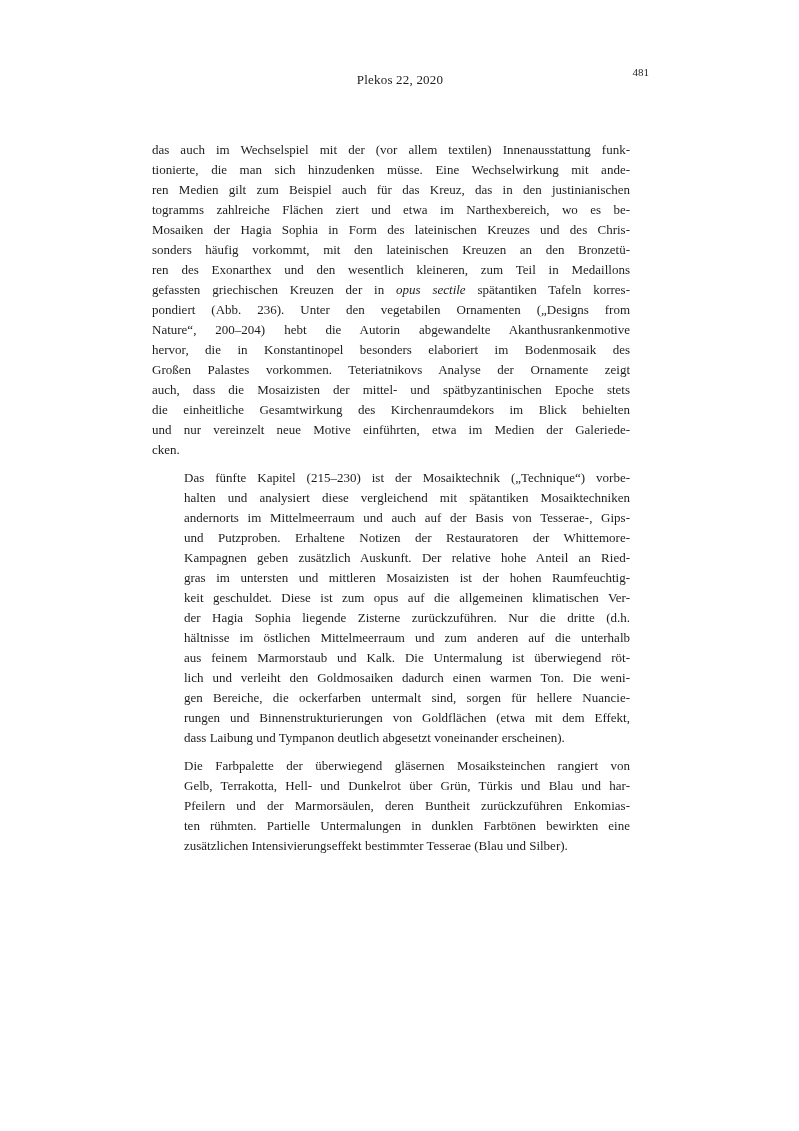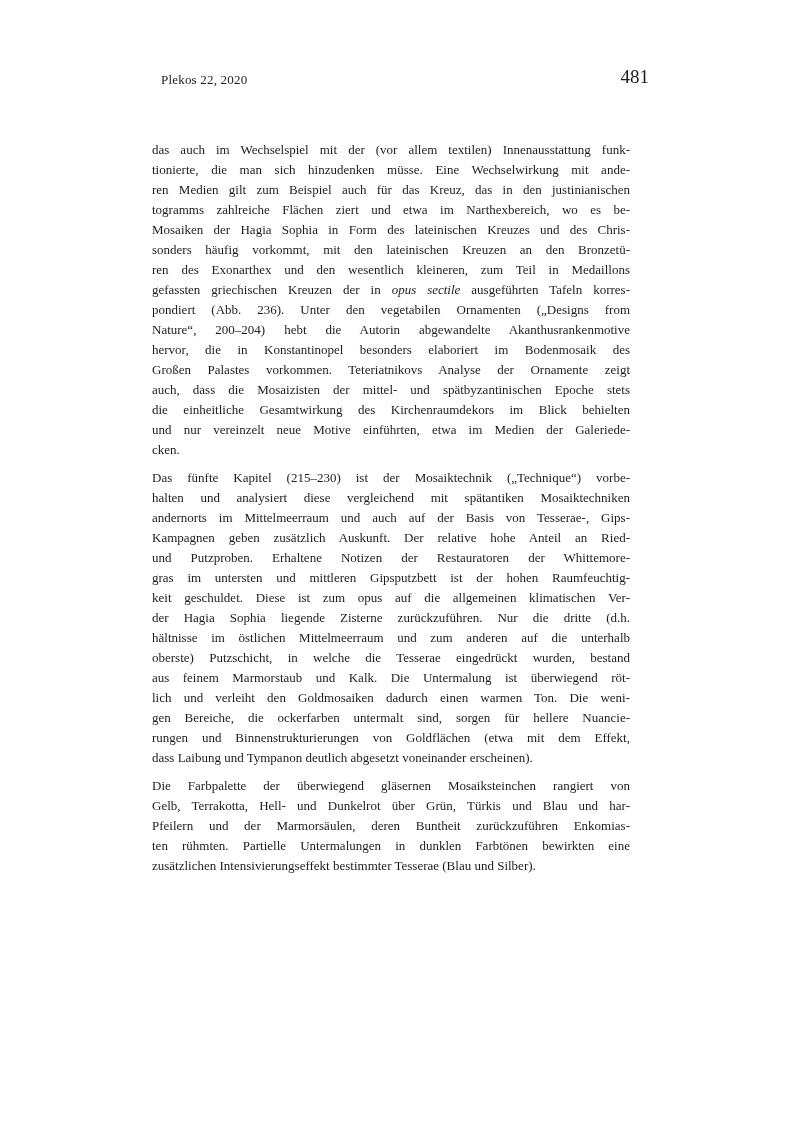--- a/index.html
+++ b/index.html
@@ -14,40 +14,41 @@
     background: #ffffff;
     font-family: "Liberation Serif", serif;
     color: #1c1c1c;
     overflow: hidden;
   }
   .running-head {
     position: absolute;
     top: 72px;
     left: 161px;
     width: 478px;
+    text-align: center;
     font-size: 13px;
     letter-spacing: 0.2px;
   }
   .page-number {
     position: absolute;
     top: 66px;
     right: 150px;
-    font-size: 19px;
+    font-size: 11px;
     text-align: center;
   }
   .body-text {
     position: absolute;
     top: 140px;
     left: 152px;
     width: 478px;
     font-size: 13px;
     line-height: 20px;
   }
   .para { margin: 0; }
-  .para + .para { margin-top: 8px; }
+  .para + .para { margin-top: 8px; margin-left: 32px; }
   .line {
     text-align: justify;
     text-align-last: justify;
   }
   .line.last-line {
     text-align-last: left;
   }
   .italic { font-style: italic; margin-top: 30px; }
 </style>
 </head>
@@ -58,41 +59,40 @@
   <div class="page-number">481</div>
   <div class="body-text">
       <div class="para">
         <div class="line">das auch im Wechselspiel mit der (vor allem textilen) Innenausstattung funk-</div>
         <div class="line">tionierte, die man sich hinzudenken müsse. Eine Wechselwirkung mit ande-</div>
         <div class="line">ren Medien gilt zum Beispiel auch für das Kreuz, das in den justinianischen</div>
         <div class="line">togramms zahlreiche Flächen ziert und etwa im Narthexbereich, wo es be-</div>
         <div class="line">Mosaiken der Hagia Sophia in Form des lateinischen Kreuzes und des Chris-</div>
         <div class="line">sonders häufig vorkommt, mit den lateinischen Kreuzen an den Bronzetü-</div>
         <div class="line">ren des Exonarthex und den wesentlich kleineren, zum Teil in Medaillons</div>
-        <div class="line"><span>gefassten griechischen Kreuzen der in </span><span class="italic">opus sectile</span><span> ausgeführten Tafeln korres-</span></div>
+        <div class="line"><span>gefassten griechischen Kreuzen der in </span><span class="italic">opus sectile</span><span> spätantiken Tafeln korres-</span></div>
         <div class="line">pondiert (Abb. 236). Unter den vegetabilen Ornamenten („Designs from</div>
         <div class="line">Nature“, 200–204) hebt die Autorin abgewandelte Akanthusrankenmotive</div>
         <div class="line">hervor, die in Konstantinopel besonders elaboriert im Bodenmosaik des</div>
         <div class="line">Großen Palastes vorkommen. Teteriatnikovs Analyse der Ornamente zeigt</div>
         <div class="line">auch, dass die Mosaizisten der mittel- und spätbyzantinischen Epoche stets</div>
         <div class="line">die einheitliche Gesamtwirkung des Kirchenraumdekors im Blick behielten</div>
         <div class="line">und nur vereinzelt neue Motive einführten, etwa im Medien der Galeriede-</div>
         <div class="line last-line">cken.</div>
       </div>
       <div class="para">
         <div class="line">Das fünfte Kapitel (215–230) ist der Mosaiktechnik („Technique“) vorbe-</div>
         <div class="line">halten und analysiert diese vergleichend mit spätantiken Mosaiktechniken</div>
         <div class="line">andernorts im Mittelmeerraum und auch auf der Basis von Tesserae-, Gips-</div>
+        <div class="line">und Putzproben. Erhaltene Notizen der Restauratoren der Whittemore-</div>
         <div class="line">Kampagnen geben zusätzlich Auskunft. Der relative hohe Anteil an Ried-</div>
-        <div class="line">und Putzproben. Erhaltene Notizen der Restauratoren der Whittemore-</div>
-        <div class="line">gras im untersten und mittleren Gipsputzbett ist der hohen Raumfeuchtig-</div>
+        <div class="line">gras im untersten und mittleren Mosaizisten ist der hohen Raumfeuchtig-</div>
         <div class="line">keit geschuldet. Diese ist zum opus auf die allgemeinen klimatischen Ver-</div>
         <div class="line">der Hagia Sophia liegende Zisterne zurückzuführen. Nur die dritte (d.h.</div>
         <div class="line">hältnisse im östlichen Mittelmeerraum und zum anderen auf die unterhalb</div>
-        <div class="line">oberste) Putzschicht, in welche die Tesserae eingedrückt wurden, bestand</div>
         <div class="line">aus feinem Marmorstaub und Kalk. Die Untermalung ist überwiegend röt-</div>
         <div class="line">lich und verleiht den Goldmosaiken dadurch einen warmen Ton. Die weni-</div>
         <div class="line">gen Bereiche, die ockerfarben untermalt sind, sorgen für hellere Nuancie-</div>
         <div class="line">rungen und Binnenstrukturierungen von Goldflächen (etwa mit dem Effekt,</div>
         <div class="line last-line">dass Laibung und Tympanon deutlich abgesetzt voneinander erscheinen).</div>
       </div>
       <div class="para">
         <div class="line">Die Farbpalette der überwiegend gläsernen Mosaiksteinchen rangiert von</div>
         <div class="line">Gelb, Terrakotta, Hell- und Dunkelrot über Grün, Türkis und Blau und har-</div>
         <div class="line">Pfeilern und der Marmorsäulen, deren Buntheit zurückzuführen Enkomias-</div>

